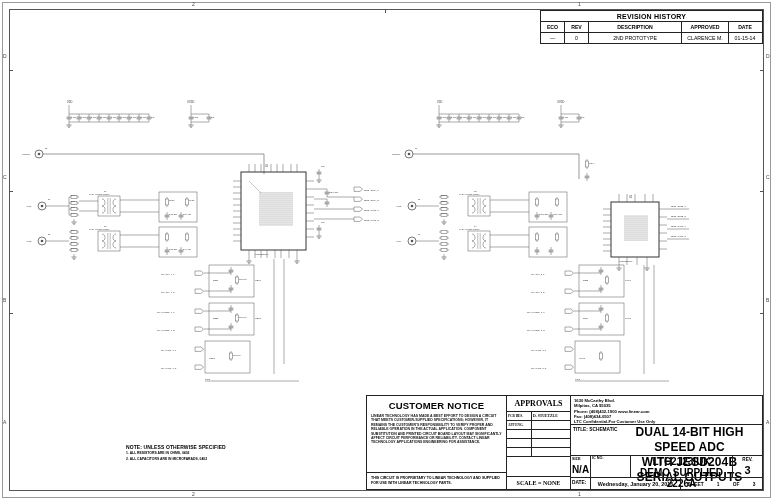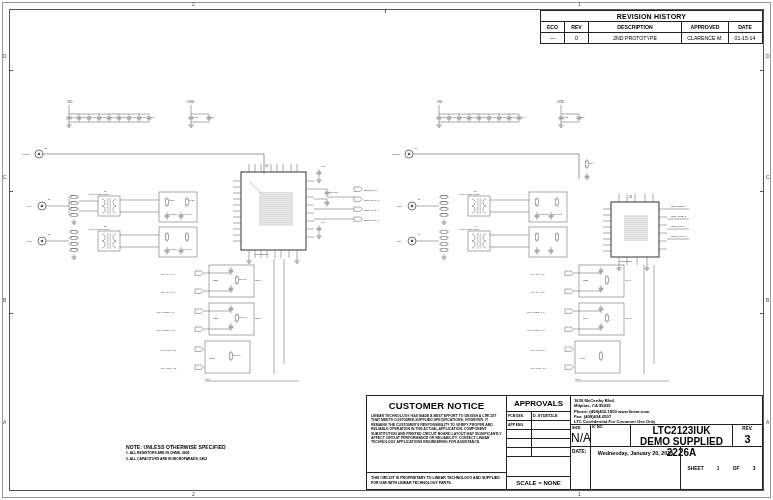--- a/index.html
+++ b/index.html
@@ -85,21 +85,21 @@
   }
   #cust-prop {
     position: absolute; left: 0; bottom: 0;
     width: 100%; height: 17px;
     border-top: 1px solid #222;
     font-size: 3.6px; line-height: 5px; font-weight: bold;
     padding: 3px 4px;
   }
   
   #appr-col { width: 64px; border-right: 1px solid #222; position: relative;
-              display: flex; flex-direction: column; }
+              display: flex; flex-direction: column; font-family: Liberation Serif, serif; }
   #appr-title {
     height: 16px; line-height: 16px; text-align: center;
     font-size: 8px; font-weight: bold; border-bottom: 1px solid #222;
   }
   .appr-row { height: 9px; display: flex; border-bottom: 1px solid #222; }
   .appr-k { width: 25px; border-right: 1px solid #222;
             font-size: 3.4px; line-height: 9px; font-weight: bold; padding-left: 1px; }
   .appr-v { flex: 1; font-size: 3.8px; line-height: 9px; font-weight: bold;
             padding-left: 1px; }
   #appr-scale {
@@ -116,21 +116,21 @@
   #title-row { height: 31px; display: flex; border-bottom: 1px solid #222; }
   #title-lbl { width: 50px; font-size: 4.8px; font-weight: bold;
                padding: 2px 0 0 2px; }
   #title-txt { flex: 1; text-align: center; padding-right: 4px; }
   .title-l1, .title-l2 { font-size: 12px; font-weight: bold; line-height: 15px;
                          letter-spacing: .1px; }
   #ic-row { height: 22px; display: flex; border-bottom: 1px solid #222; }
   #size-cell { width: 20px; border-right: 1px solid #222; }
   #size-lbl { font-size: 3.8px; font-weight: bold; padding-left: 1px;
               line-height: 7px; }
-  #size-val { font-size: 12px; font-weight: normal; text-align: center;
+  #size-val { font-size: 10px; font-weight: bold; text-align: center;
               line-height: 13px; }
   #icno-cell { width: 40px; border-right: 1px solid #222;
                font-size: 3.8px; font-weight: bold; padding-left: 1px; }
   #pn-cell { flex: 1; text-align: center; }
   .pn-l1, .pn-l2 { font-size: 10px; font-weight: bold; line-height: 11px; }
   #rev-cell-tb { width: 30px; border-left: 1px solid #222; text-align: center; }
   #revlbl { font-size: 4.6px; font-weight: bold; line-height: 7px; }
   #revval { font-size: 11px; font-weight: bold; line-height: 14px; }
   #date-row { flex: 1; display: flex; align-items: stretch; }
   #date-lbl { width: 20px; font-size: 4.8px; font-weight: bold;
@@ -969,20 +969,27 @@
       <div id="logo-row">
         <div id="addr-box">
           <div>1630 McCarthy Blvd.</div>
           <div>Milpitas, CA 95035</div>
           <div>Phone: (408)432-1900  www.linear.com</div>
           <div>Fax: (408)434-0507</div>
           <div>LTC Confidential-For Customer Use Only</div>
         </div>
       </div>
 
+      <div id="title-row">
+        <div id="title-lbl">TITLE:  SCHEMATIC</div>
+        <div id="title-txt">
+          <div class="title-l1">DUAL 14-BIT HIGH SPEED ADC</div>
+          <div class="title-l2">WITH JESD204B SERIAL OUTPUTS</div>
+        </div>
+      </div>
 
       <div id="ic-row">
         <div id="size-cell">
           <div id="size-lbl">SIZE</div>
           <div id="size-val">N/A</div>
         </div>
         <div id="icno-cell">
           <div>IC NO.</div>
           <div></div>
         </div>

